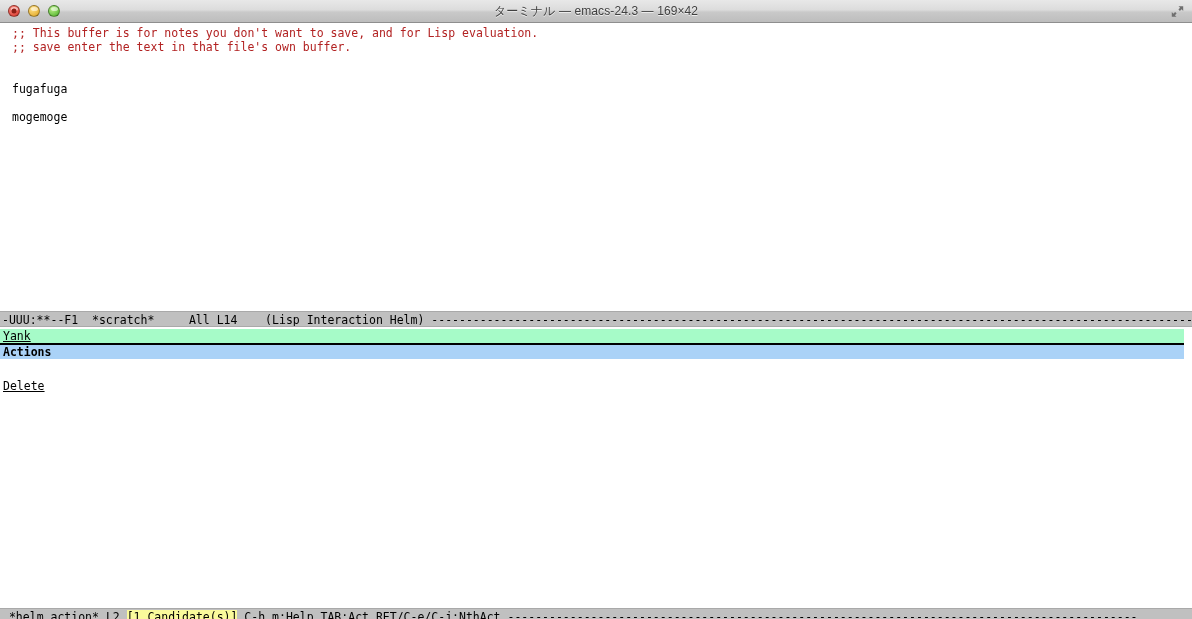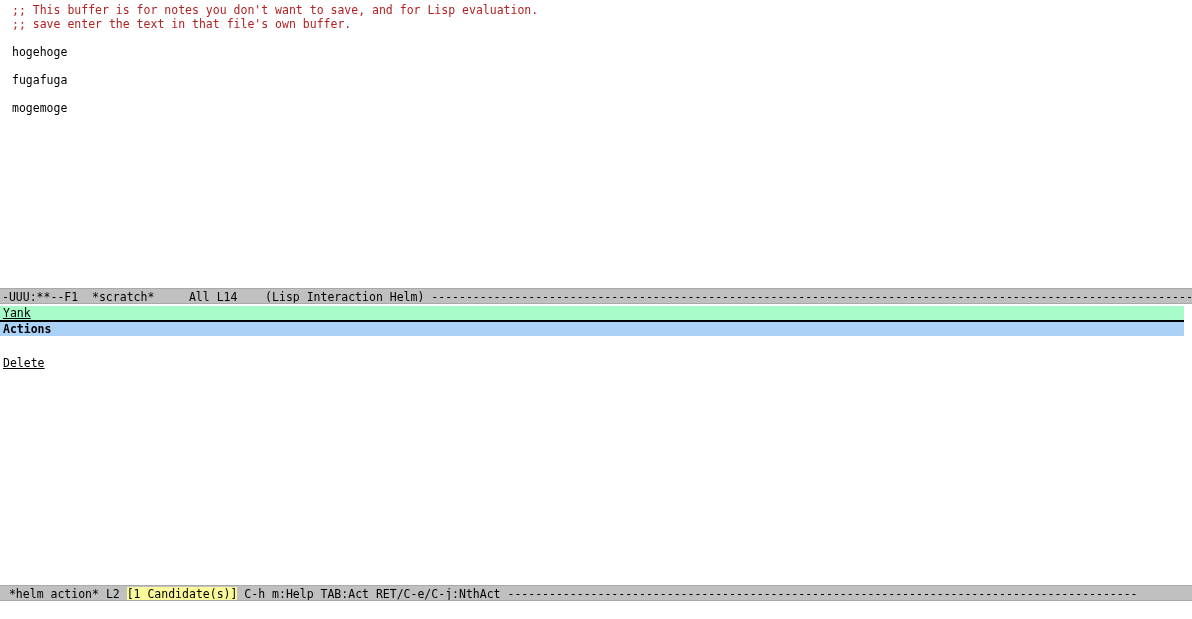--- a/index.html
+++ b/index.html
@@ -169,28 +169,43 @@
   }
   .hl-yellow {
     background: #fafa9b;
   }
 </style>
 </head>
 <body>
 
 <div id="window">
 
+  <div id="titlebar">
+    <div id="traffic">
+      <div class="light close">
+          <span class="dot"></span>
+        </div>
+      <div class="light min"></div>
+      <div class="light max"></div>
+    </div>
+    <div id="title-text">ターミナル — emacs-24.3 — 169×42</div>
+    <div id="fullscreen-btn">
+      <svg width="17" height="17" viewBox="0 0 17 17" aria-hidden="true">
+        <path d="M9.5 3.2 L14.2 3.2 L14.2 7.9 L12.6 6.3 L10.9 8.0 L9.4 6.5 L11.1 4.8 Z" fill="#6f6f6f"></path>
+        <path d="M7.5 13.8 L2.8 13.8 L2.8 9.1 L4.4 10.7 L6.1 9.0 L7.6 10.5 L5.9 12.2 Z" fill="#6f6f6f"></path>
+      </svg>
+    </div>
+  </div>
 
   <div id="emacs">
 
     <div id="scratch-buffer">
       <div class="line comment">;; This buffer is for notes you don't want to save, and for Lisp evaluation.</div>
       <div class="line comment">;; save enter the text in that file's own buffer.</div>
       <div class="line"></div>
-      <div class="line">hogehoge</div>
       <div class="line"></div>
       <div class="line">fugafuga</div>
       <div class="line"></div>
       <div class="line">mogemoge</div>
     </div>
 
     <div class="modeline" id="scratch-modeline"><span>-UUU:**--F1  </span><span class="bold">*scratch*</span><span>     All L14    </span><span>(Lisp Interaction Helm) </span><span class="ml-dashes">---------------------------------------------------------------------------------------------------------------------------</span></div>
 
     <div id="helm-buffer">
       <div class="helm-row helm-selected"><span class="label">Yank</span></div>

